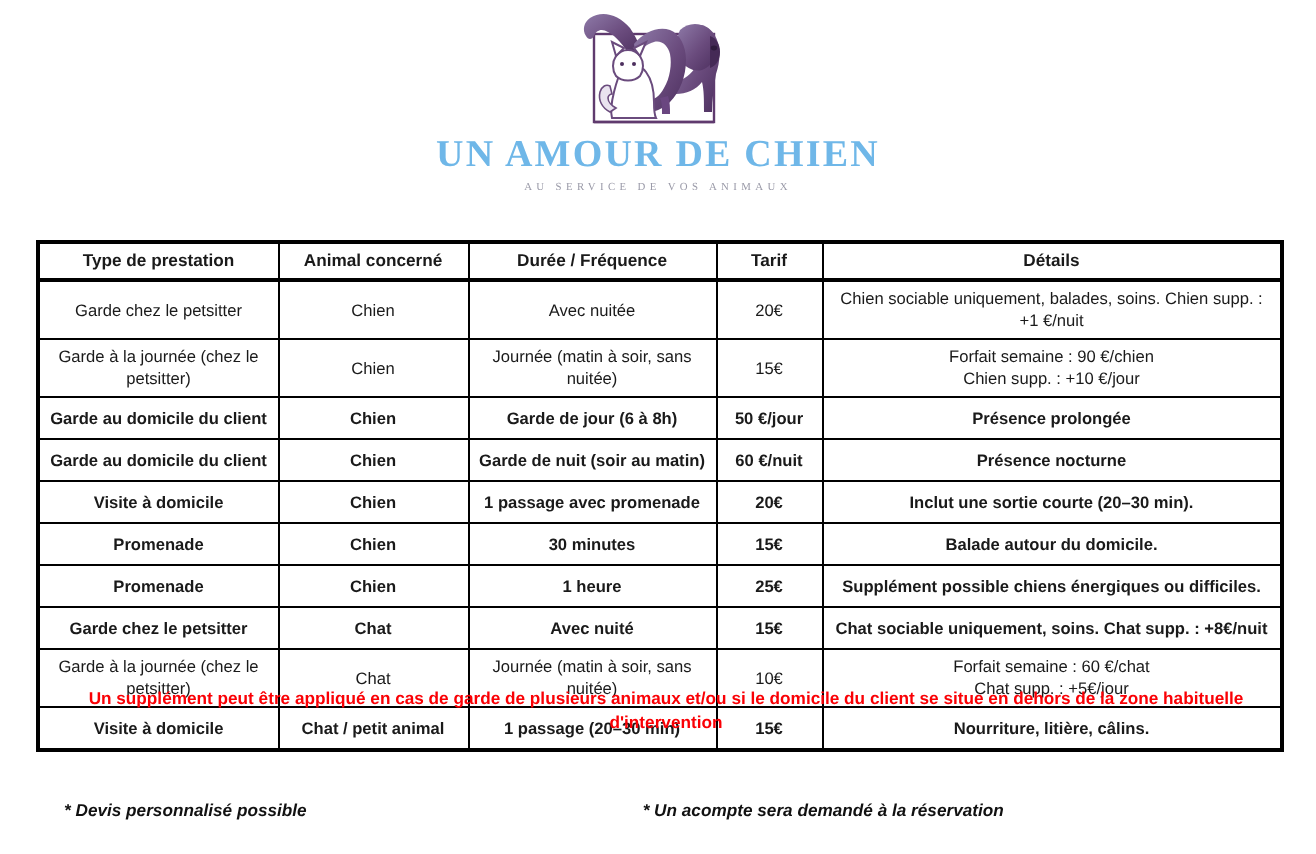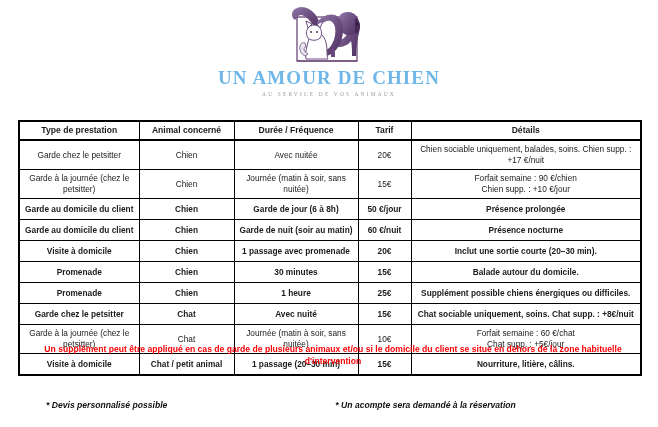--- a/index.html
+++ b/index.html
@@ -120,21 +120,21 @@
     left: 0;
     width: 658px;
     display: flex;
   }
   .footnote {
     font-style: italic;
     font-weight: bold;
     font-size: 8.6px;
     color: #111;
   }
-  .footnote.fn-1 { margin-left: 46px; }
+  .footnote.fn-1 { margin-left: 32px; }
   .footnote.fn-2 { margin-left: 168px; }
 </style>
 </head>
 <body>
 
 <div class="logo-block">
   <span class="logo-mark">
     <svg viewBox="0 0 104 62" width="104" height="62" xmlns="http://www.w3.org/2000/svg" aria-hidden="true">
       <defs>
         <linearGradient id="furGrad" x1="0" y1="0" x2="1" y2="1">
@@ -199,21 +199,21 @@
         <th>Tarif</th>
         <th>Détails</th>
       </tr>
     </thead>
     <tbody id="table-body">
         <tr class="r-tall">
           <td>Garde chez le petsitter</td>
           <td>Chien</td>
           <td>Avec nuitée</td>
           <td>20€</td>
-          <td>Chien sociable uniquement, balades, soins. Chien supp. : +17 €/nuit</td>
+          <td>Chien sociable uniquement, balades, soins. Chien supp. : +1 €/nuit</td>
         </tr>
         <tr class="r-tall">
           <td>Garde à la journée (chez le petsitter)</td>
           <td>Chien</td>
           <td>Journée (matin à soir, sans nuitée)</td>
           <td>15€</td>
           <td>Forfait semaine : 90 €/chien<br>Chien supp. : +10 €/jour</td>
         </tr>
         <tr class="r-norm">
           <td>Garde au domicile du client</td>

